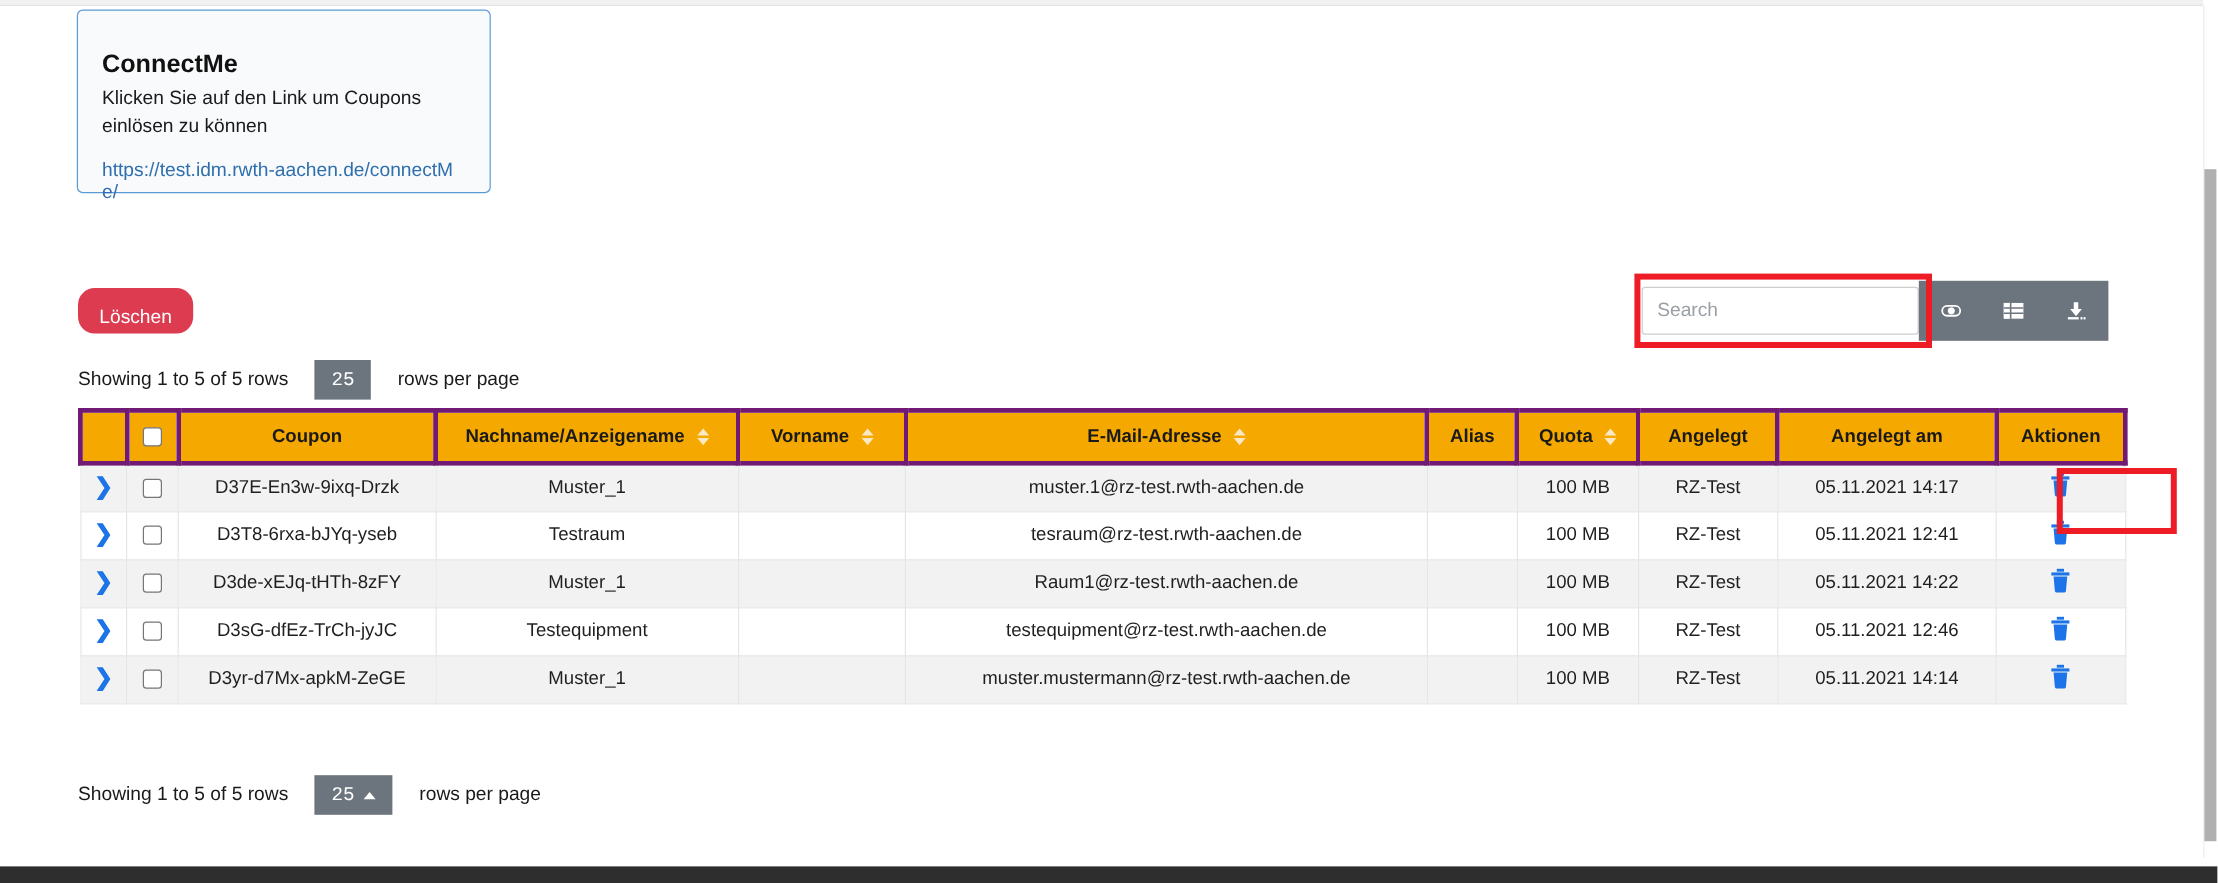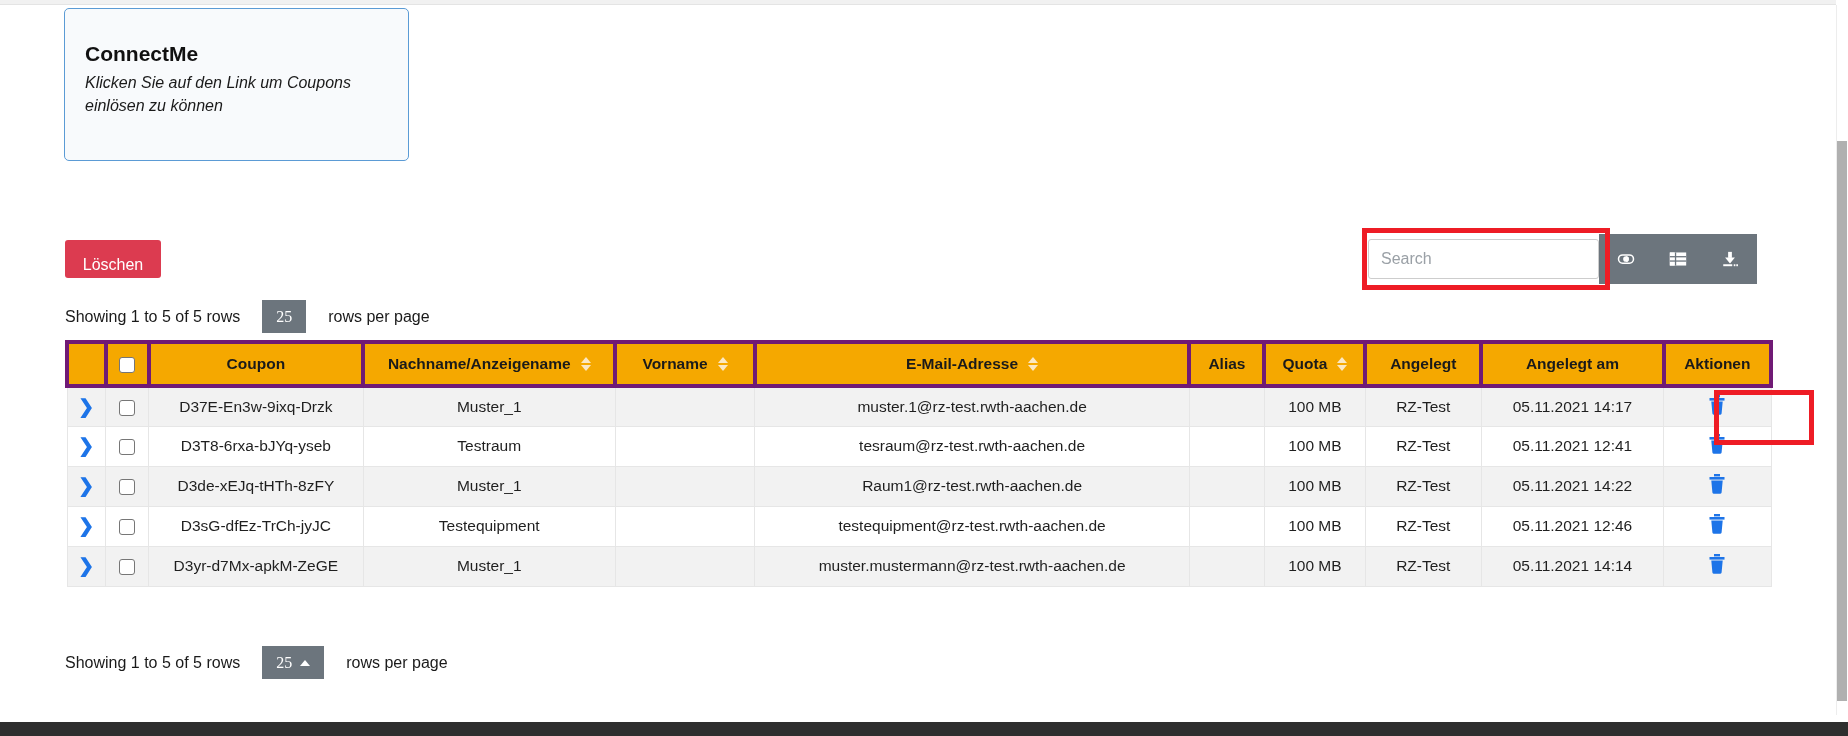--- a/index.html
+++ b/index.html
@@ -56,35 +56,35 @@
     padding: 16px 20px 0 20px;
   }
   .info-title {
     font-size: 21px; font-weight: bold; color: #111;
     line-height: 1.25; margin: 16px 0 4px 0;
   }
   .info-sub {
     font-size: 16px; color: #7d8287; line-height: 1.3; margin: 0 0 6px 0;
   }
   .info-text {
-    font-size: 16px; color: #1a1a1a; line-height: 1.45; margin: 0; font-style: italic;
+    font-size: 16px; color: #1a1a1a; line-height: 1.45; margin: 0;
   }
   .info-link {
     display: block; margin-top: 16px;
     font-size: 16px; color: #2f6fad; text-decoration: none;
     word-break: break-all;
   }
 
   
   .delete-btn {
     position: absolute; left: 65px; top: 240px;
     width: 96px; height: 38px;
     background: #dc3b50;
     color: #ffffff;
-    border: none; border-radius: 3px;
+    border: none; border-radius: 14px;
     font-family: "Liberation Sans", sans-serif;
     font-size: 16px;
     cursor: pointer;
     padding: 16px;
   }
 
   .toolbar-right {
     position: absolute;
     left: 1368px; top: 234px;
     height: 50px;
@@ -139,21 +139,21 @@
     font-size: 16px; color: #1a1a1a;
     gap: 12px;
   }
   #showing-top { left: 65px; top: 300px; }
   #showing-bottom { left: 65px; top: 646px; }
   .showing-text { white-space: nowrap; }
   .rows-select {
     background: #6c757d;
     color: #ffffff;
     font-size: 16px;
-    font-family: Liberation Serif, serif;
+    font-family: Liberation Mono, monospace;
     border: none;
     height: 33px;
     padding: 0 14px;
     margin: 0 10px;
     display: inline-flex; align-items: center; gap: 8px;
     cursor: pointer;
     border-radius: 0;
   }
   .caret-up {
     width: 0; height: 0;
@@ -258,20 +258,21 @@
 </head>
 <body>
 
 <div id="page">
 
   <div class="top-edge"></div>
 
   <div class="info-card">
     <div class="info-title">ConnectMe</div>
     <div class="info-text">Klicken Sie auf den Link um Coupons einlösen zu können</div>
+    <a class="info-link" href="#">https://test.idm.rwth-aachen.de/connectMe/</a>
   </div>
 
   <button class="delete-btn">Löschen</button>
 
   <div class="toolbar-right">
     <div class="search-wrap">
       <input class="search-input" type="text" placeholder="Search" style="">
     </div>
     <div class="icon-group">
       <button class="icon-btn">

